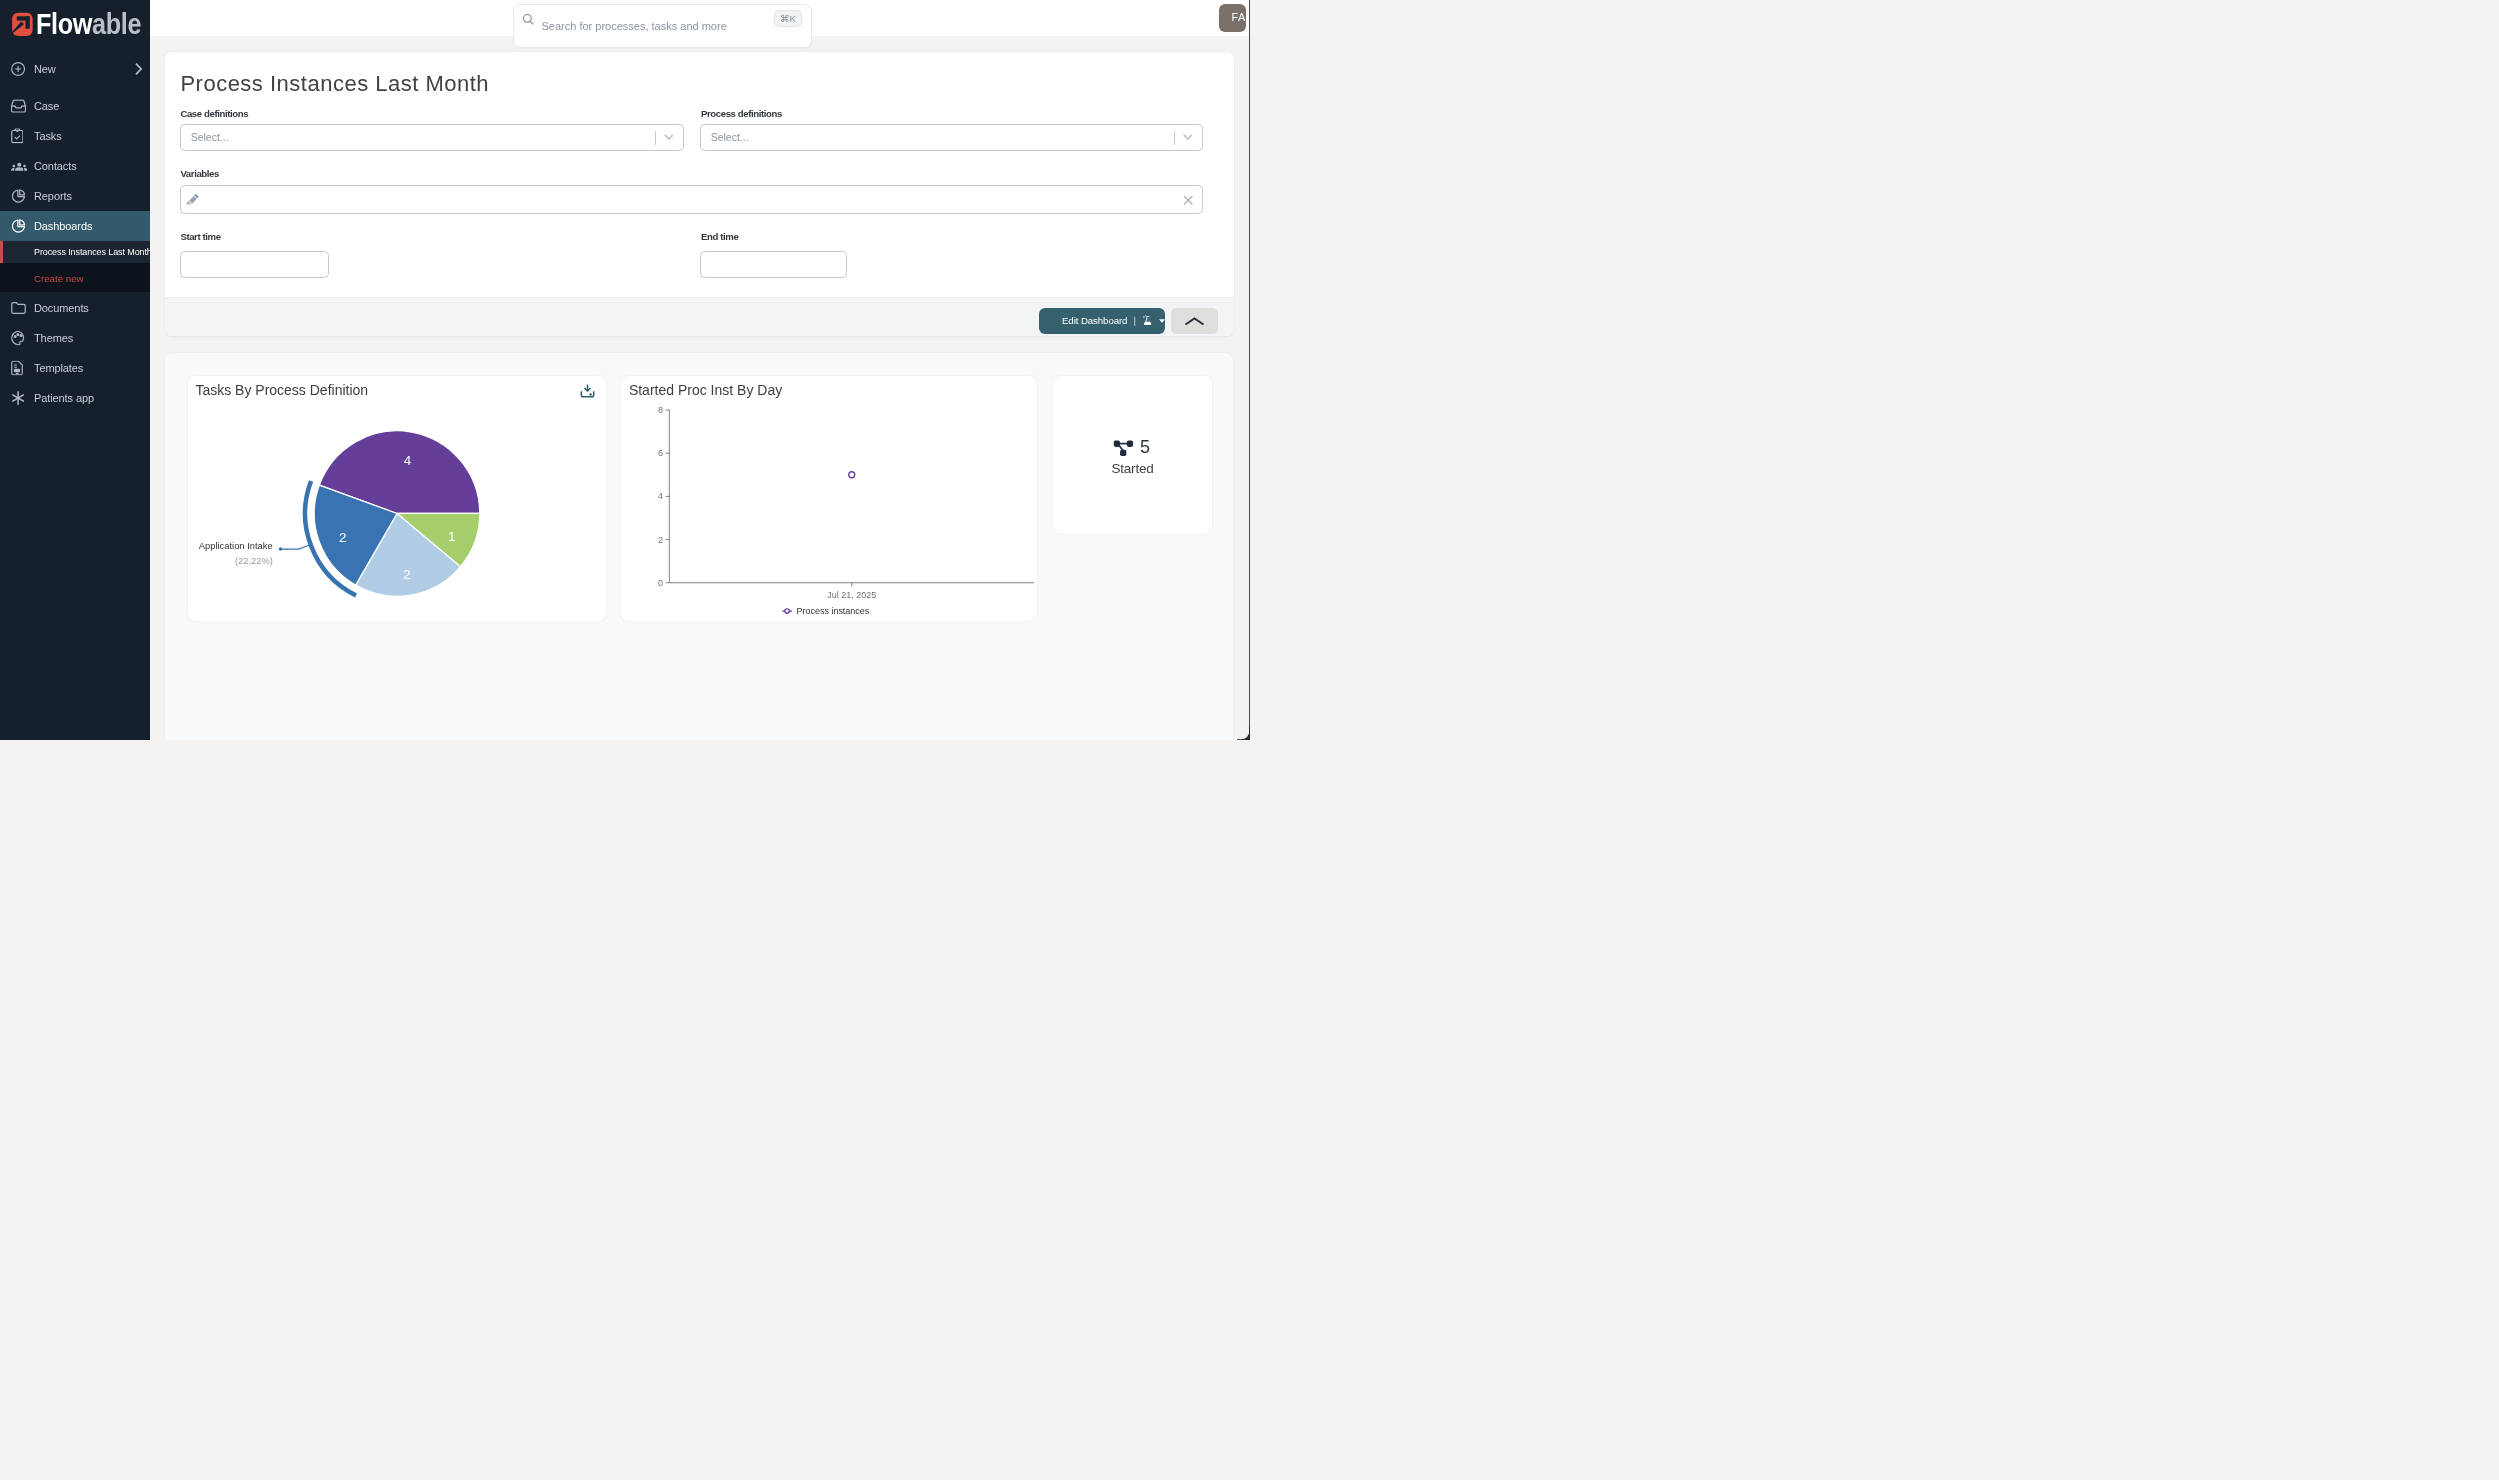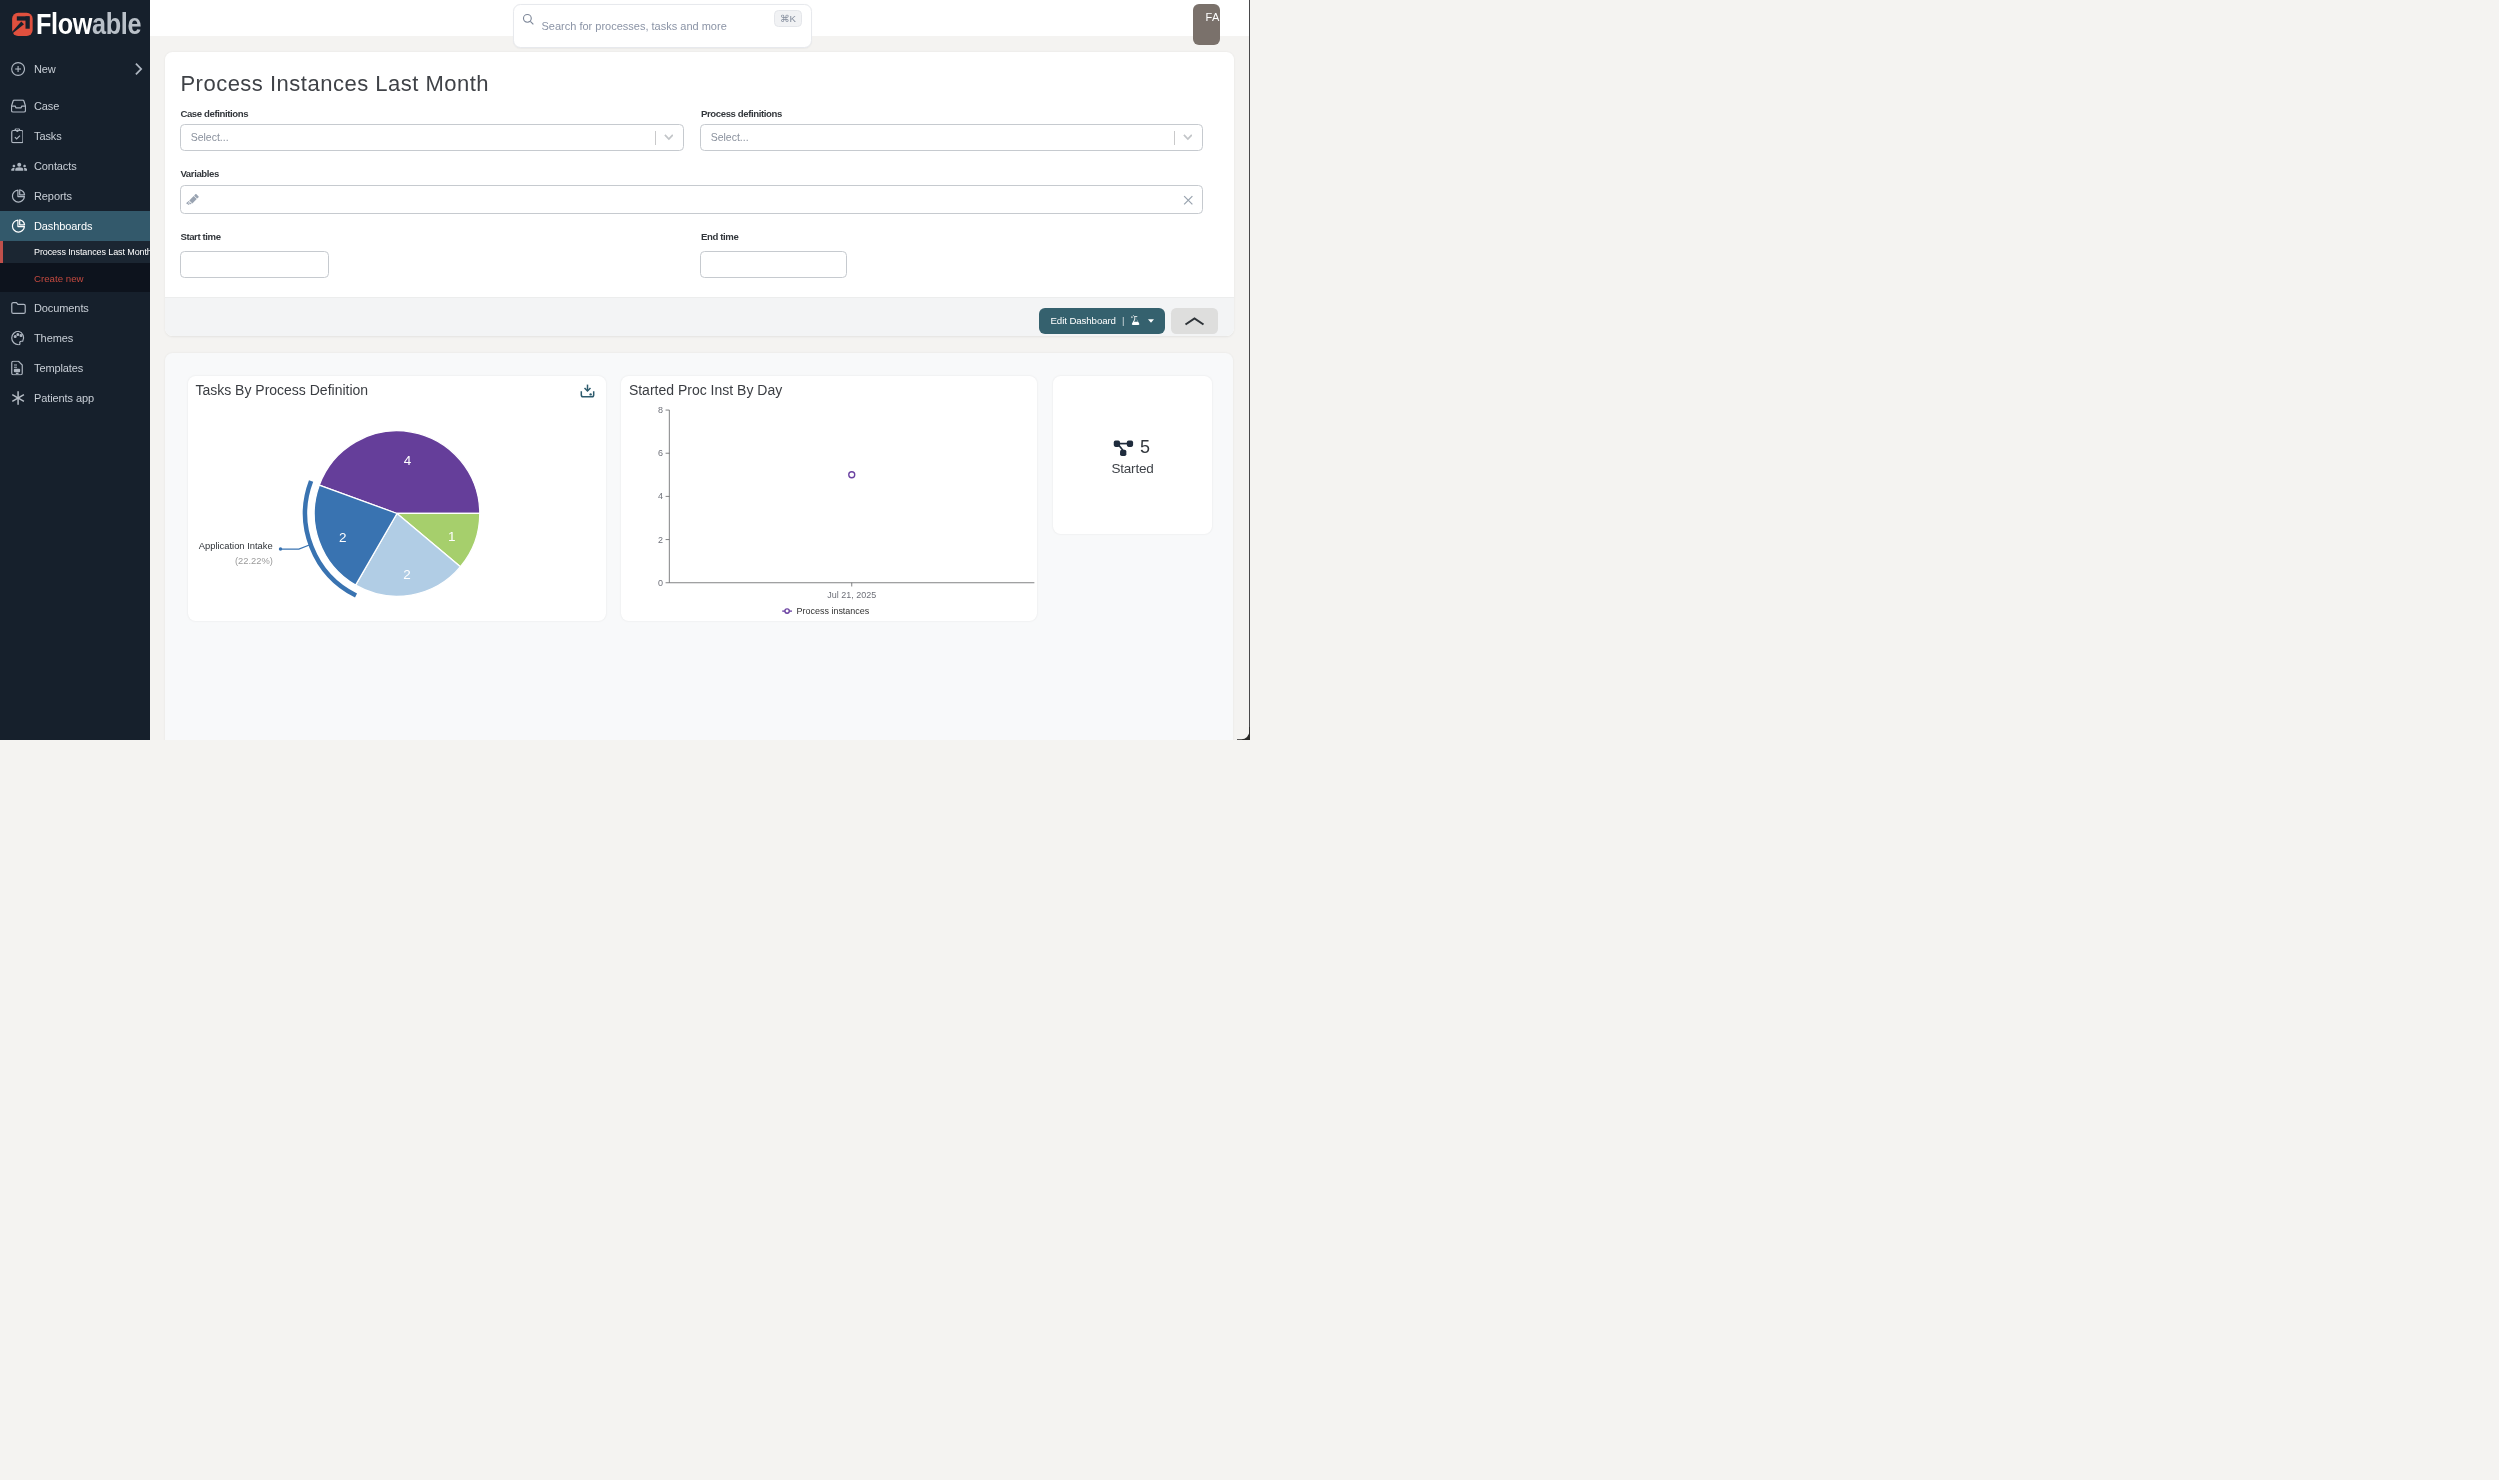--- a/index.html
+++ b/index.html
@@ -17,32 +17,32 @@
   #submenu .bar { position:absolute; left:0; top:0; width:3.4px; height:22px; background:#c0504b; }
   #submenu .lbl { position:absolute; left:34px; top:50%; transform:translateY(-50%); color:#fff; font-size:9px; letter-spacing:-0.1px; white-space:nowrap; }
   #createnew { position:absolute; left:0; top:263px; width:150px; height:29px; background:#0d131d; }
   #createnew .lbl { position:absolute; left:34px; top:50%; transform:translateY(-50%); color:#c3493f; font-size:9.7px; }
 
   
   #topbar { position:absolute; left:150px; top:0; width:1100px; height:36px; background:#fff; }
   #searchbox { position:absolute; left:363px; top:4.2px; width:299px; height:44px; background:#fff; border:0.7px solid #e7e9ed; border-radius:7.5px; box-shadow:0 0.7px 1.5px rgba(0,0,0,.04); }
   #searchbox .ph { position:absolute; left:27.5px; top:50%; transform:translateY(-50%); font-size:11px; color:#8b94a6; white-space:nowrap; }
   #searchbox .chip { position:absolute; right:9px; top:4.6px; width:28px; height:17.6px; background:#f1f2f4; border:0.7px solid #e4e6ea; border-radius:4.5px; color:#838c9c; font-size:9.7px; text-align:center; line-height:16.5px; }
-  #avatar { position:absolute; left:1043px; top:3.7px; width:27px; height:41px; background:#7a716b; border-radius:6px; color:#fff; font-size:11px; text-align:center; line-height:27px; letter-spacing:0.4px;padding-left:12px; }
+  #avatar { position:absolute; left:1069px; top:3.7px; width:27px; height:28px; background:#7a716b; border-radius:6px; color:#fff; font-size:11px; text-align:center; line-height:27px; letter-spacing:0.4px;padding-left:12px; }
 
   
   #card1 { position:absolute; left:165px; top:52px; width:1069px; height:284px; background:#fff; border-radius:7.5px; box-shadow:0 0.7px 2.2px rgba(0,0,0,.07); }
   #card1 h1 { position:absolute; left:15.4px; top:21px; font-size:22px; line-height:1; font-weight:400; color:#3f4247; letter-spacing:0.5px; }
   .flabel { position:absolute; font-size:9.6px; line-height:9.7px; font-weight:bold; color:#33373c; letter-spacing:-0.4px; }
   .fbox { position:absolute; border:0.7px solid #c6cacf; border-radius:4.5px; background:#fff; }
   .sel-text { position:absolute; left:9.7px; top:50%; transform:translateY(-50%); font-size:10.5px; color:#8a919d; }
   .sel-sep { position:absolute; right:27px; top:6.4px; bottom:4.5px; width:0.7px; background:#c9c9ca; }
   .sel-chev { position:absolute; right:9.7px; top:50%; transform:translateY(-50%); }
   #footer1 { position:absolute; left:0; top:245px; width:1069px; height:39px; background:#f3f4f5; border-top:0.7px solid #eceded; border-radius:0 0 7.5px 7.5px; }
-  #editbtn { position:absolute; left:874px; top:9.7px; width:126px; height:26.6px; background:#35616e; border-radius:6px; color:#fff; font-size:9.7px; letter-spacing:-0.1px; display:flex; align-items:center; justify-content:center; gap:6px; }
+  #editbtn { position:absolute; left:874px; top:9.7px; width:126px; height:26.6px; background:#35616e; border-radius:6px; color:#fff; font-size:9.7px; letter-spacing:-0.1px; display:flex; align-items:center; justify-content:flex-end; gap:6px; }
   #upbtn { position:absolute; left:1006px; top:10px; width:47px; height:26px; background:#dededd; border-radius:5.2px; display:flex; align-items:center; justify-content:center; }
 
   
   #card2 { position:absolute; left:165px; top:353px; width:1068px; height:419px; background:#f8f9fa; border-radius:7.5px; box-shadow:0 0.7px 2.2px rgba(0,0,0,.07); }
   .chartcard { position:absolute; background:#fff; border-radius:7.5px; box-shadow:0 0 2.2px rgba(0,0,0,.09); }
   .ctitle { position:absolute; left:7.9px; top:6.4px; font-size:14px; color:#3a3d42; white-space:nowrap; }
 
   
   #winborder { position:absolute; right:0; top:0; width:1.1px; height:740px; background:#48484a; z-index:50; }
 </style>

